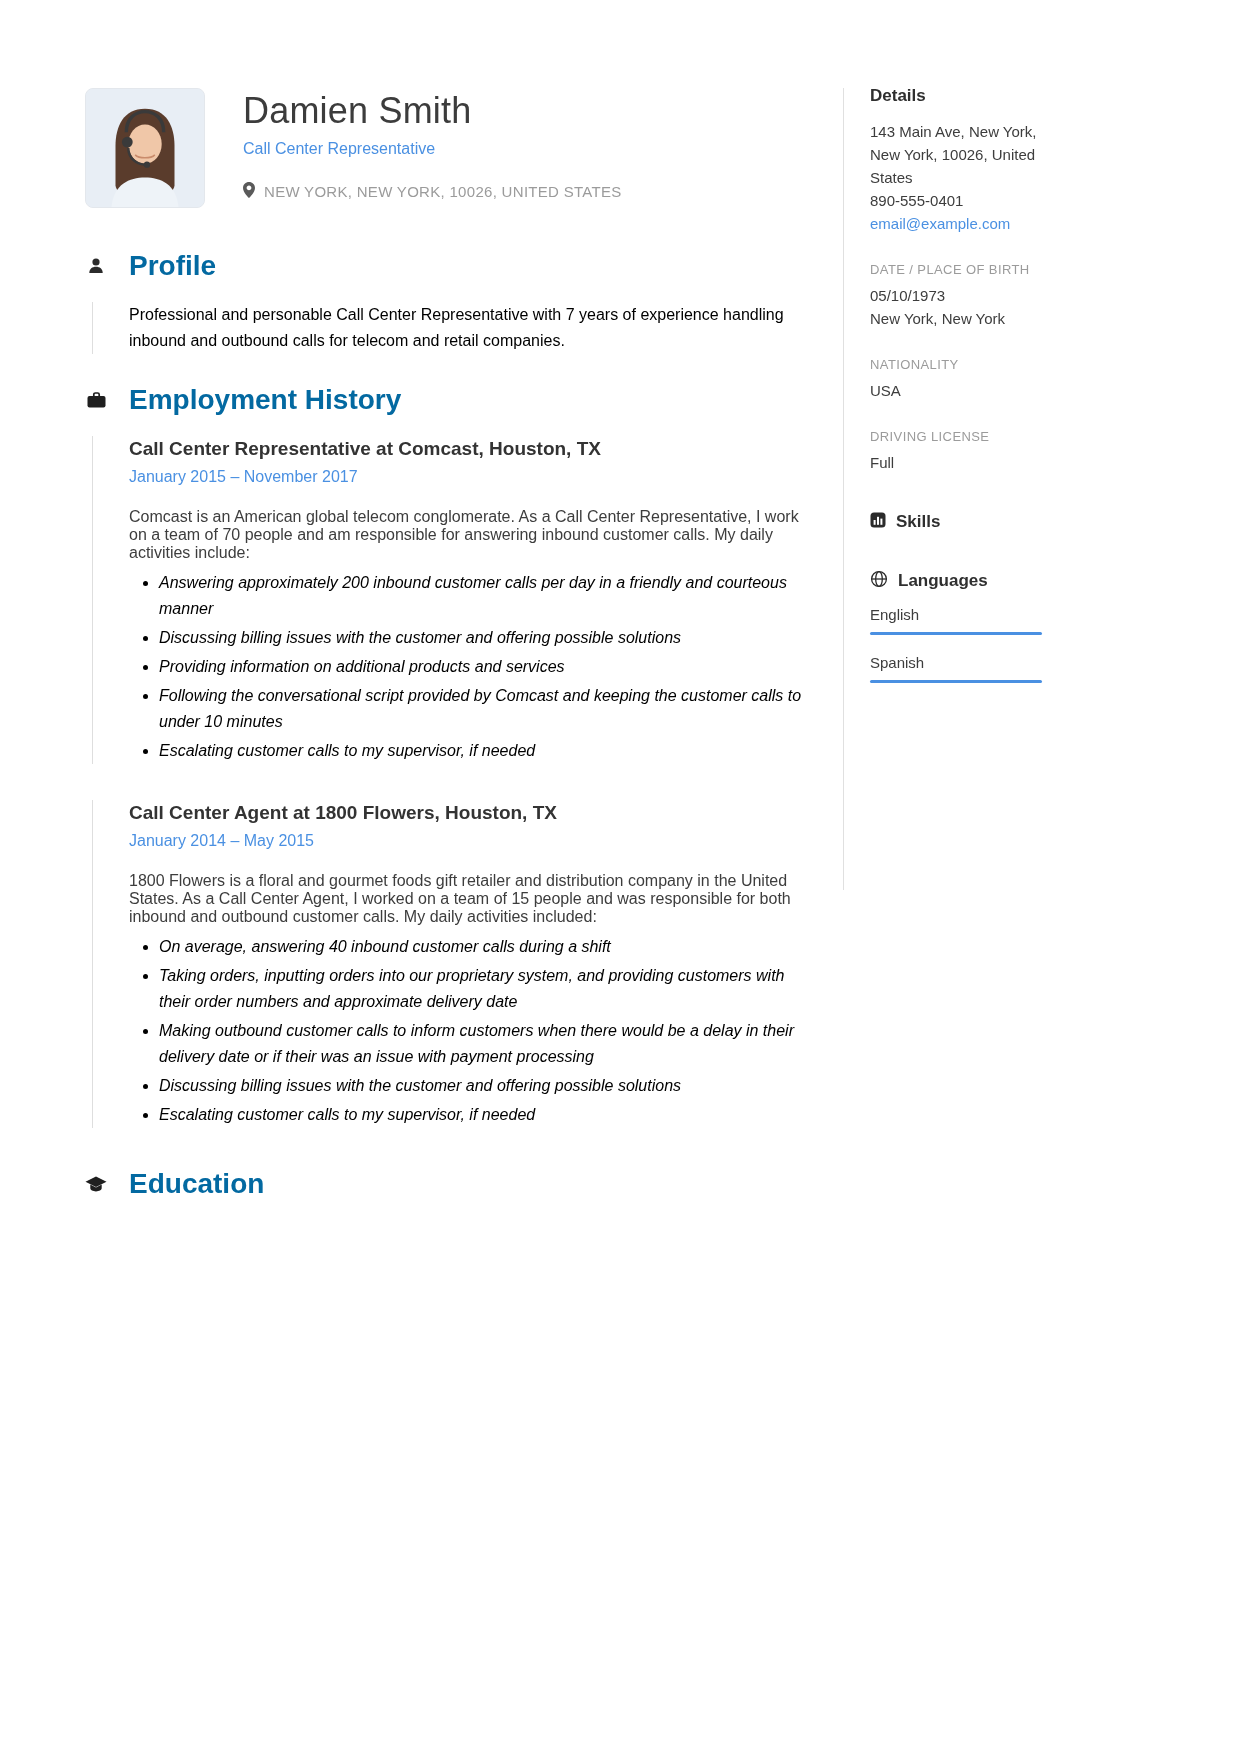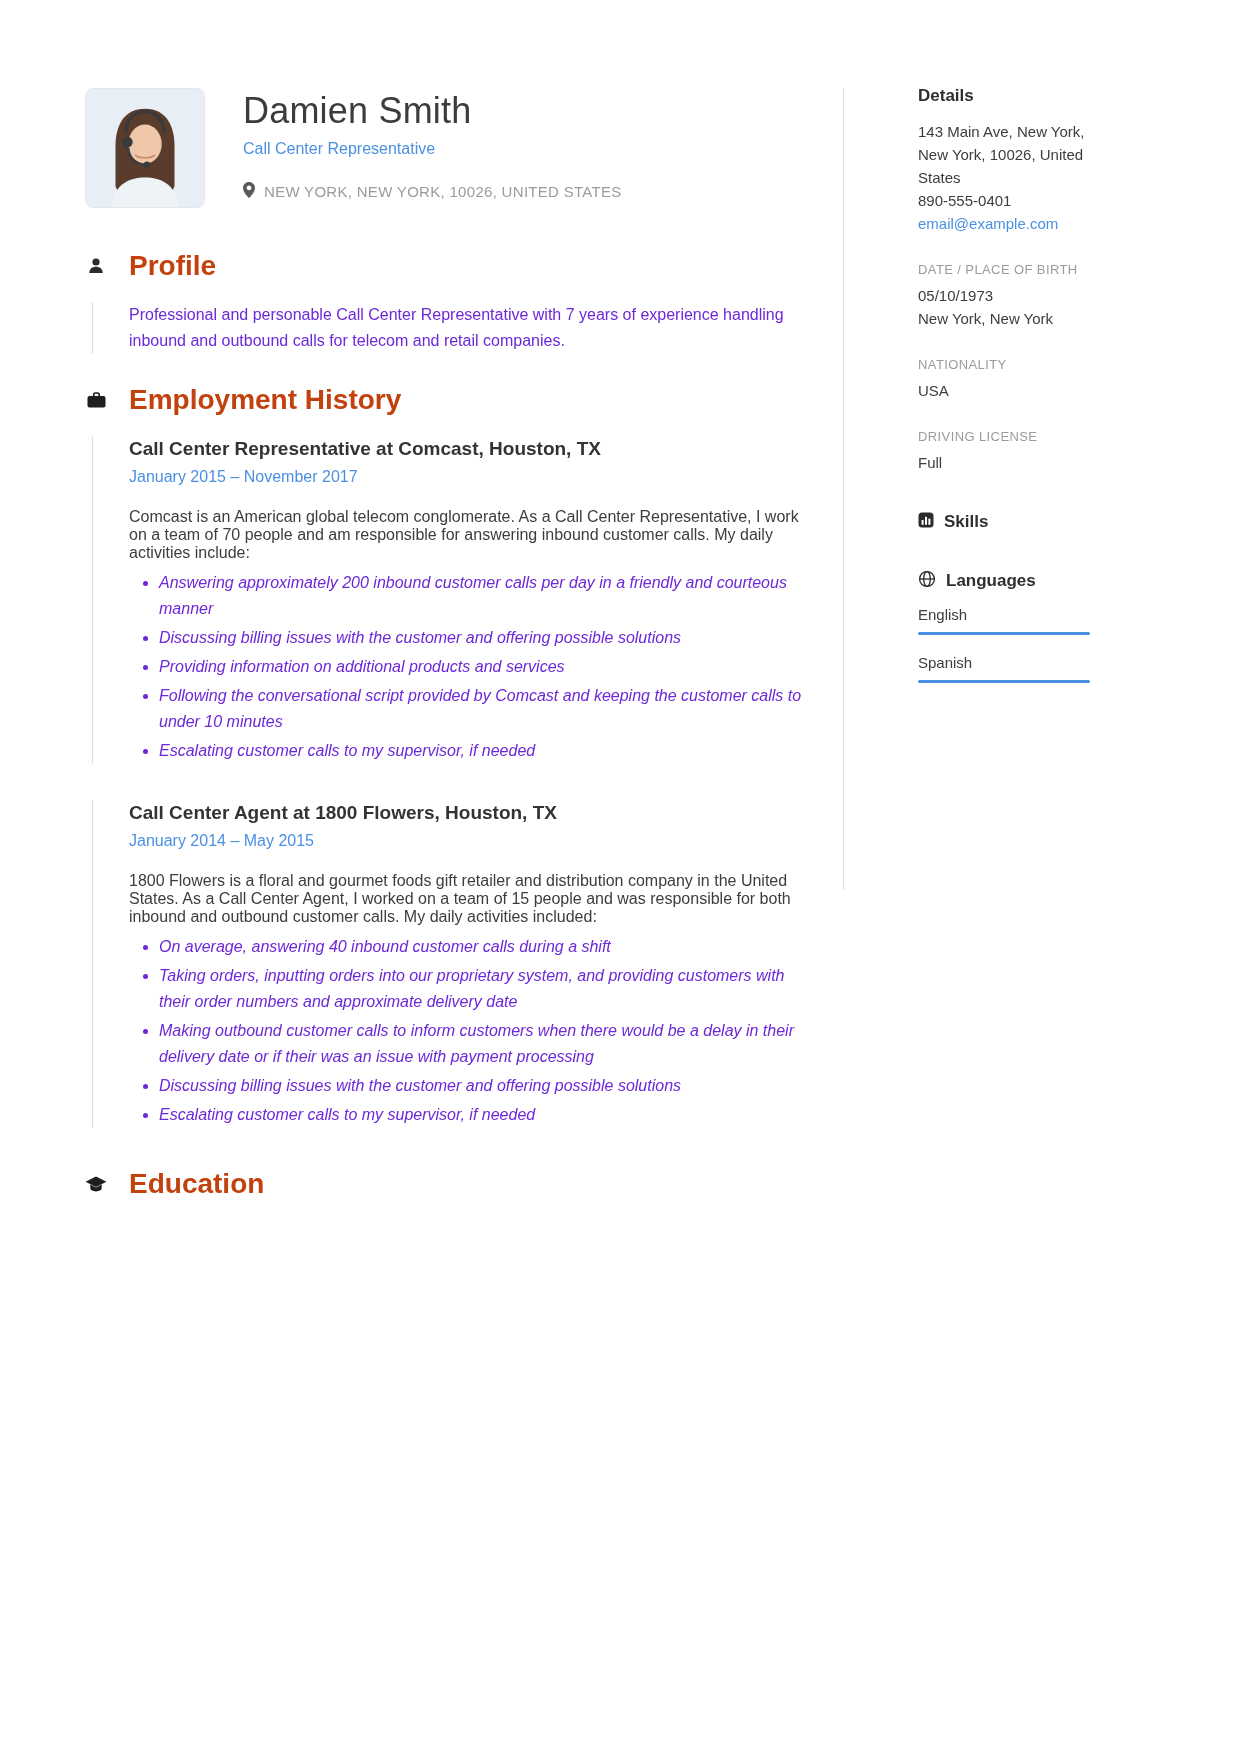--- a/index.html
+++ b/index.html
@@ -21,38 +21,38 @@
   .photo svg { display:block; width:100%; height:100%; }
   .head-text { padding-top:2px; }
   .name { font-size:36px; font-weight:400; color:#3c3c3c; letter-spacing:.2px; }
   .job-title { margin-top:8px; font-size:16px; color:var(--accent,#4a90e2); }
   .location { margin-top:24px; font-size:15px; color:#9b9b9b; letter-spacing:.3px;
               display:flex; align-items:center; gap:9px; }
 
   section { margin-bottom:30px; }
   .sec-head { display:flex; align-items:center; gap:22px; margin-bottom:20px; }
   .sec-icon { width:22px; display:flex; justify-content:center; }
-  h2 { font-size:28px; font-weight:700; color:#c2410c; }
+  h2 { font-size:28px; font-weight:700; color:#0369a1; }
   .sec-body {
     margin-left:7px; padding-left:36px;
     border-left:1px solid #dedede;
   }
-  .sec-body p, .bullets li { font-size:16px; line-height:26px; color:#6d28d9; }
+  .sec-body p, .bullets li { font-size:16px; line-height:26px; color:#000000; }
 
   .job { margin-left:7px; padding-left:36px; border-left:1px solid #dedede; margin-bottom:36px; }
   .edu-body { margin-left:7px; padding-left:36px; border-left:1px solid #dedede; }
   h3 { font-size:19px; font-weight:700; color:#333; line-height:26px; margin-bottom:4px; }
   .dates { font-size:16px; color:var(--accent,#4a90e2); line-height:22px; margin-bottom:20px; }
   .desc { margin-bottom:6px; }
   .bullets { list-style:disc; padding-left:30px; margin-top:8px;font-style:italic; }
   .bullets li { margin-bottom:3px; }
 
   
   .divider { position:absolute; left:843px; top:88px; width:1px; height:802px; background:#e0e0e0; }
-  .sidebar { position:absolute; left:918px; top:86px; width:172px; }
+  .sidebar { position:absolute; left:870px; top:86px; width:172px; }
   h4 { font-size:17px; font-weight:700; color:#2f2f2f; margin-bottom:14px; }
   .sb-head { display:flex; align-items:center; gap:10px; margin:0 0 14px 0; }
   .sb-head h4 { margin:0; }
   .sb-text { font-size:15px; line-height:23px; color:#3d3d3d; }
   .sb-link { font-size:15px; line-height:23px; color:var(--accent,#4a90e2); text-decoration:none; display:inline-block; }
   .sb-label { font-size:13px; letter-spacing:.4px; color:#9b9b9b; margin-top:27px; margin-bottom:7px; }
   .skills-wrap { margin-top:38px; }
   .skill { margin-bottom:0; }
   .lang-wrap { margin-top:38px; }
   .lang-item { margin-bottom:19px; }

